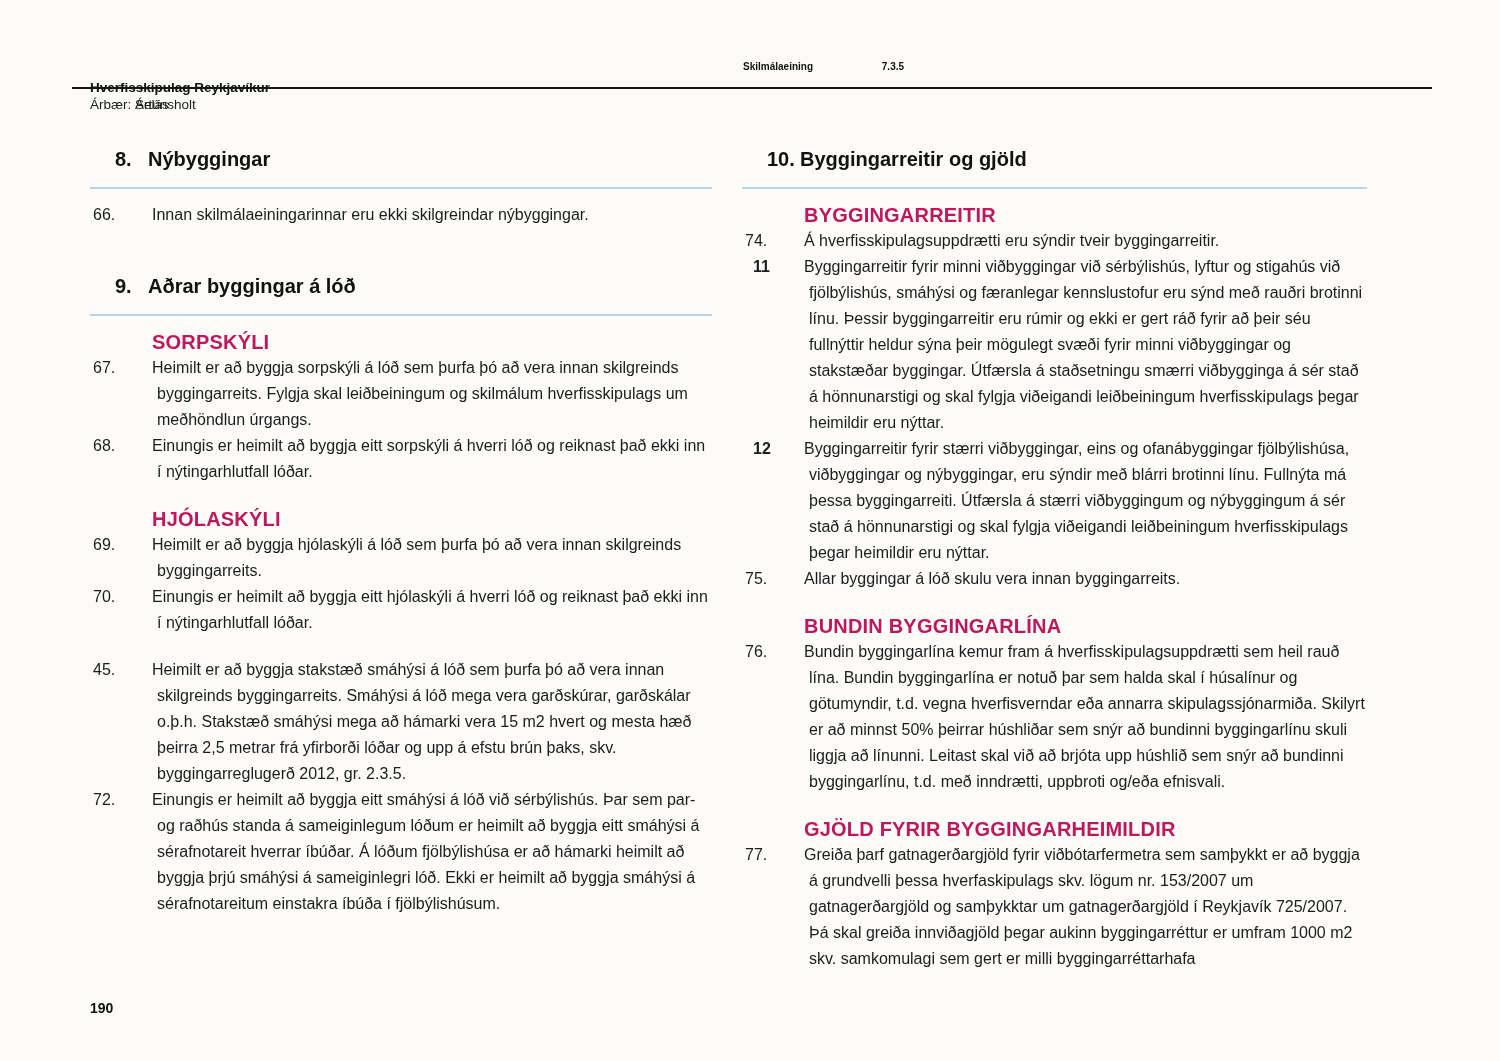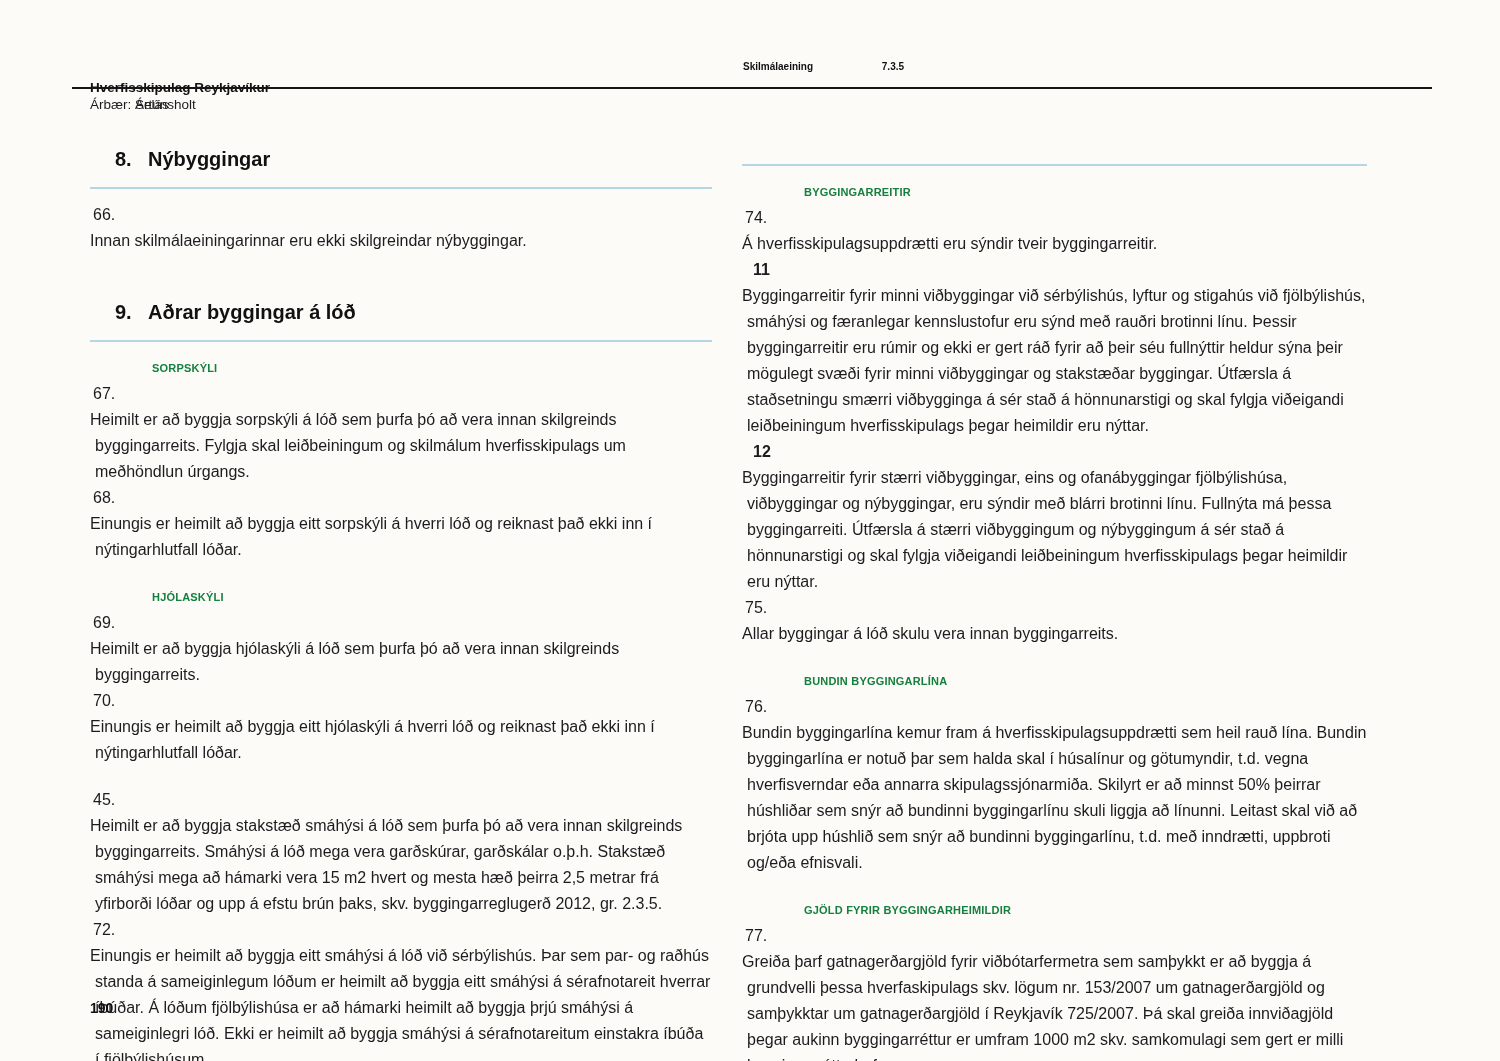--- a/index.html
+++ b/index.html
@@ -26,23 +26,23 @@
   .col-left{left:90px;width:622px;}
   .col-right{left:742px;width:625px;}
 
   .section + .section{margin-top:47px;}
   .section-heading{display:flex;font-size:20px;line-height:23px;font-weight:700;color:#111;padding-left:25px;}
   .sec-num{min-width:33px;flex:none;}
   .section-rule{margin-top:16px;height:2px;background:#b5d6e3;}
 
   .group{margin-top:21px;}
   .groups > .group:first-child{margin-top:13px;}
-  .group-heading{font-size:11px;font-weight:700;line-height:26px;color:#15803d;padding-left:62px;letter-spacing:.2px;}
+  .group-heading{font-size:20px;font-weight:700;line-height:26px;color:#be185d;padding-left:62px;letter-spacing:.2px;}
 
-  .item{display:flex;align-items:flex-start;flex-direction:column;}
+  .item{display:flex;align-items:flex-start;}
   .marker{flex:none;width:62px;font-size:16px;line-height:26px;padding-left:3px;box-sizing:border-box;}
   .marker.bold{font-weight:700;padding-left:11px;}
   .item-text{flex:1;font-size:16px;line-height:26px;padding-left:5px;text-indent:-5px;}
 
   
   .page-number{position:absolute;left:90px;top:1000px;font-size:14px;font-weight:700;color:#111;}
 </style>
 </head>
 <body>
 
@@ -113,20 +113,24 @@
             <div class="item">
               <span class="marker">72.</span>
               <span class="item-text">Einungis er heimilt að byggja eitt smáhýsi á lóð við sérbýlishús. Þar sem par- og raðhús standa á sameiginlegum lóðum er heimilt að byggja eitt smáhýsi á sérafnotareit hverrar íbúðar. Á lóðum fjölbýlishúsa er að hámarki heimilt að byggja þrjú smáhýsi á sameiginlegri lóð. Ekki er heimilt að byggja smáhýsi á sérafnotareitum einstakra íbúða í fjölbýlishúsum.</span>
             </div>
           </div>
         </div>
       </div>
     </section>
   <section class="col col-right" id="col-right">
       <div class="section">
+        <div class="section-heading">
+          <span class="sec-num">10.</span>
+          <span class="sec-title">Byggingarreitir og gjöld</span>
+        </div>
         <div class="section-rule"></div>
         <div class="groups">
           <div class="group">
             <div class="group-heading">BYGGINGARREITIR</div>
             <div class="item">
               <span class="marker">74.</span>
               <span class="item-text">Á hverfisskipulagsuppdrætti eru sýndir tveir byggingarreitir.</span>
             </div>
             <div class="item">
               <span class="marker bold">11</span>

